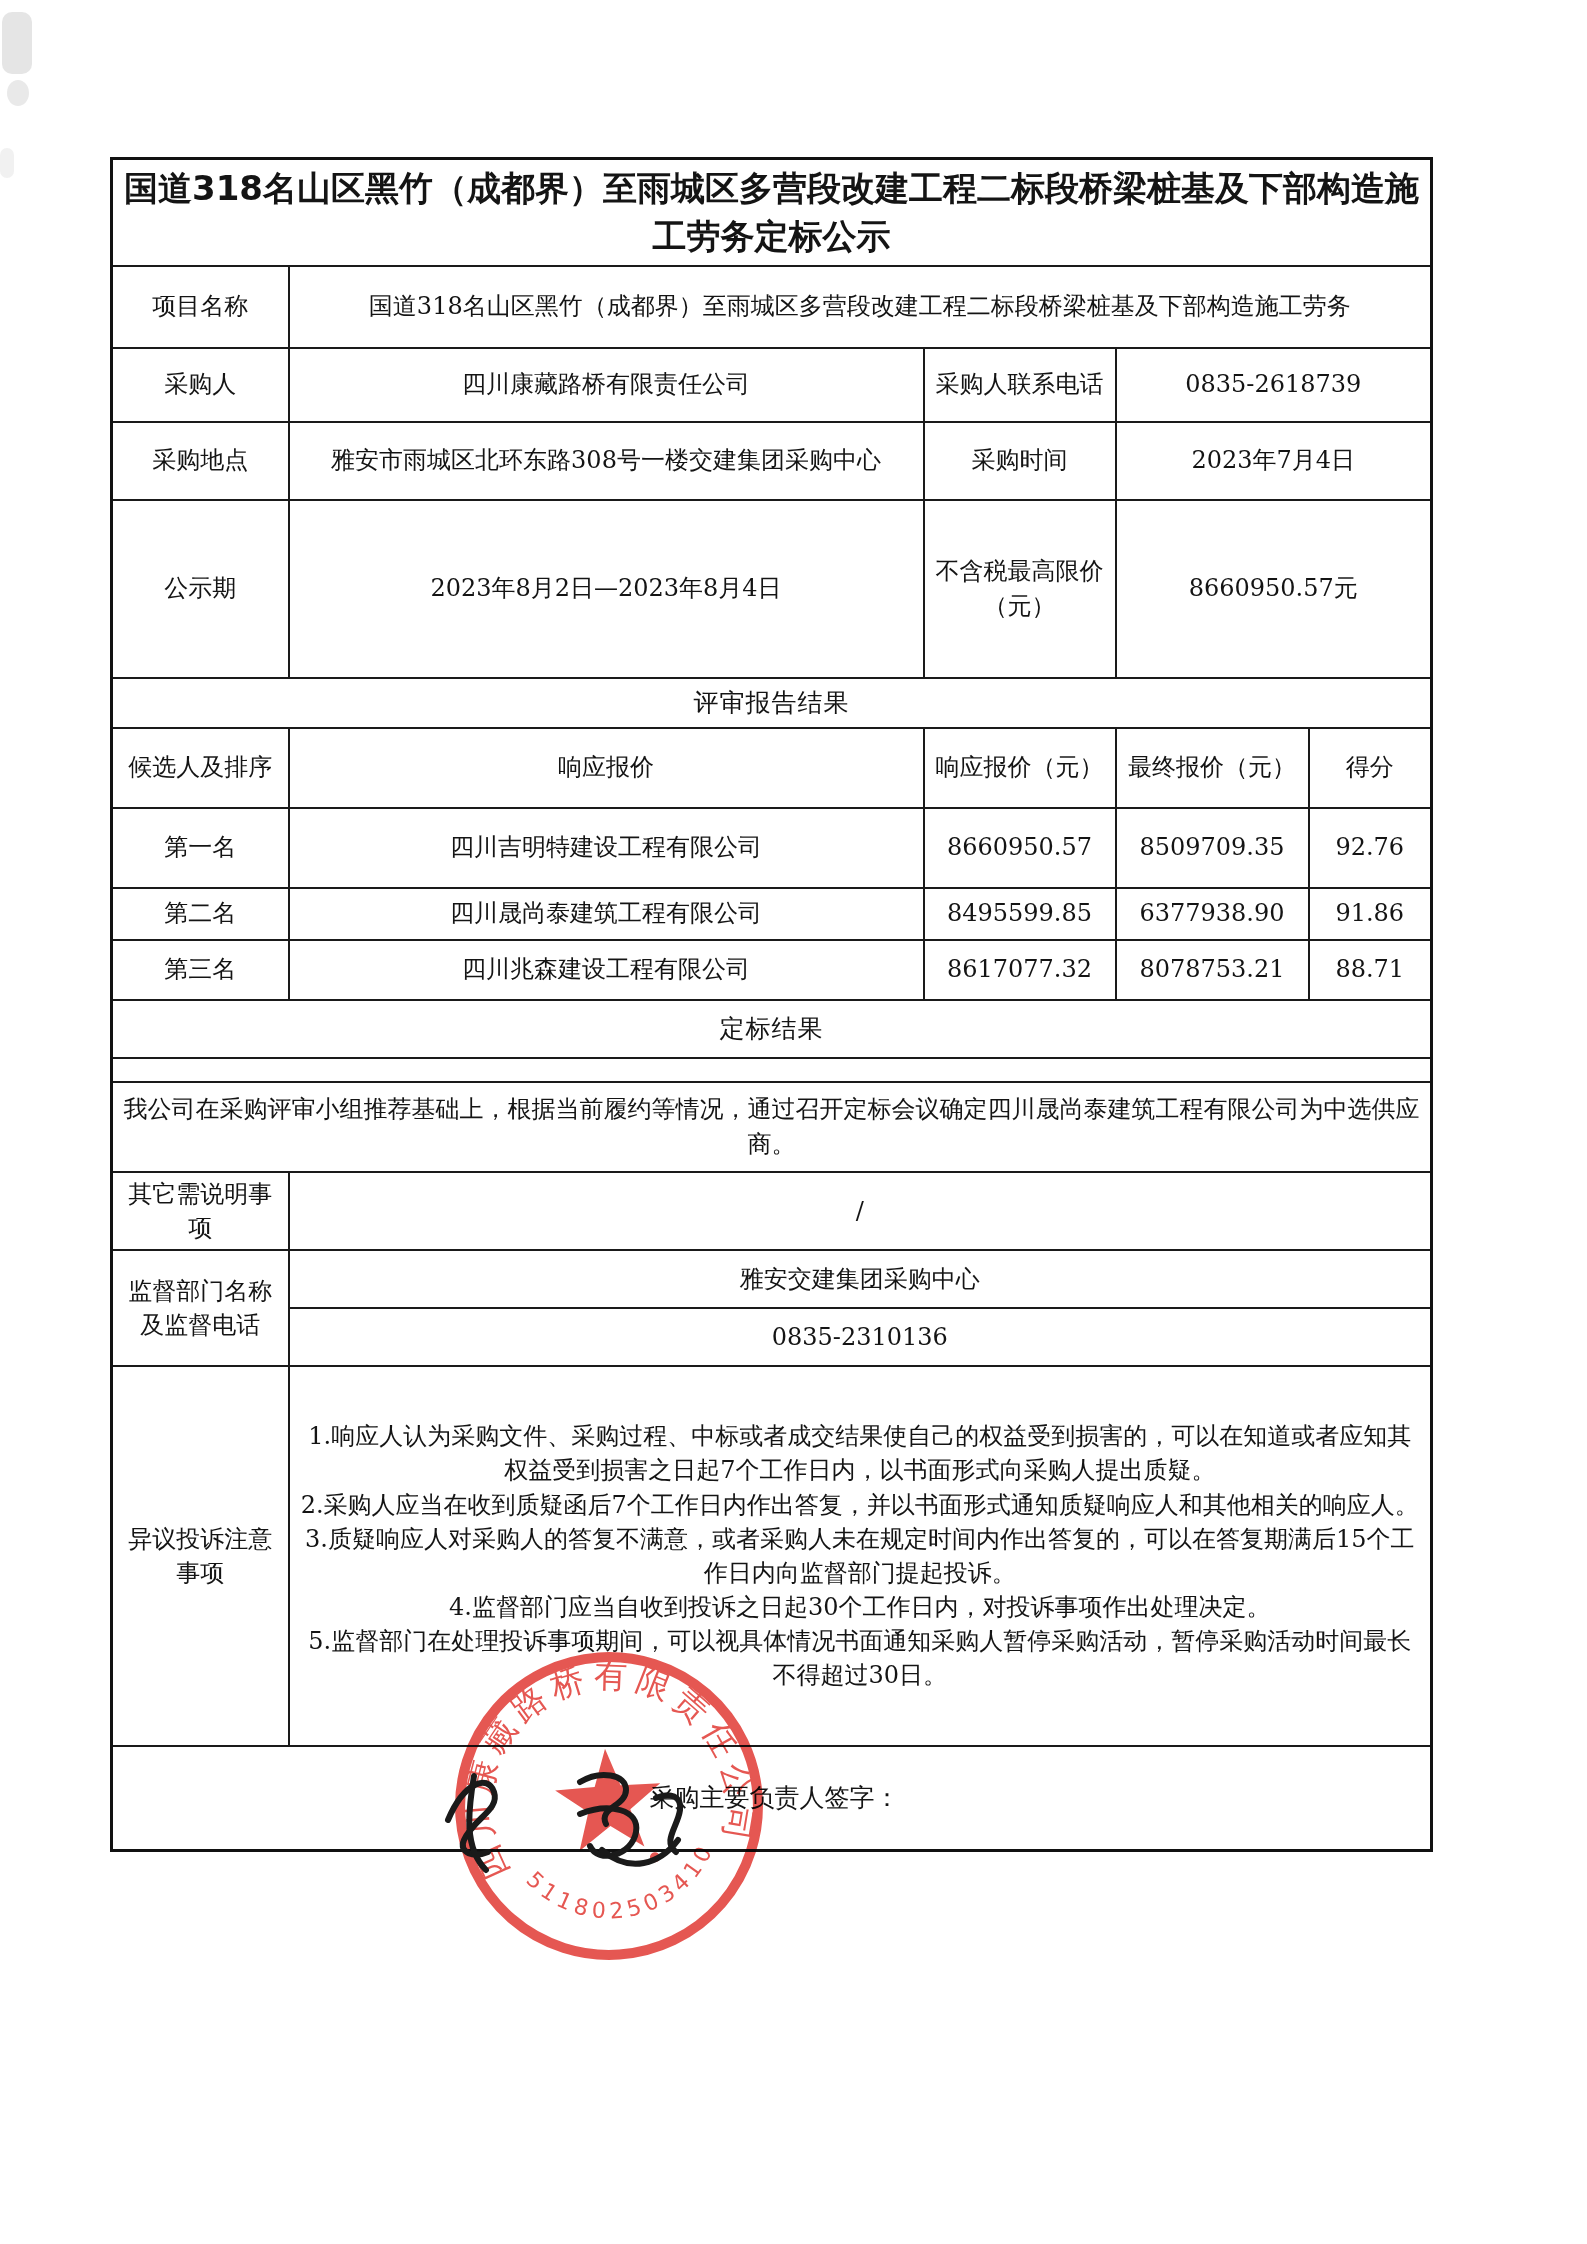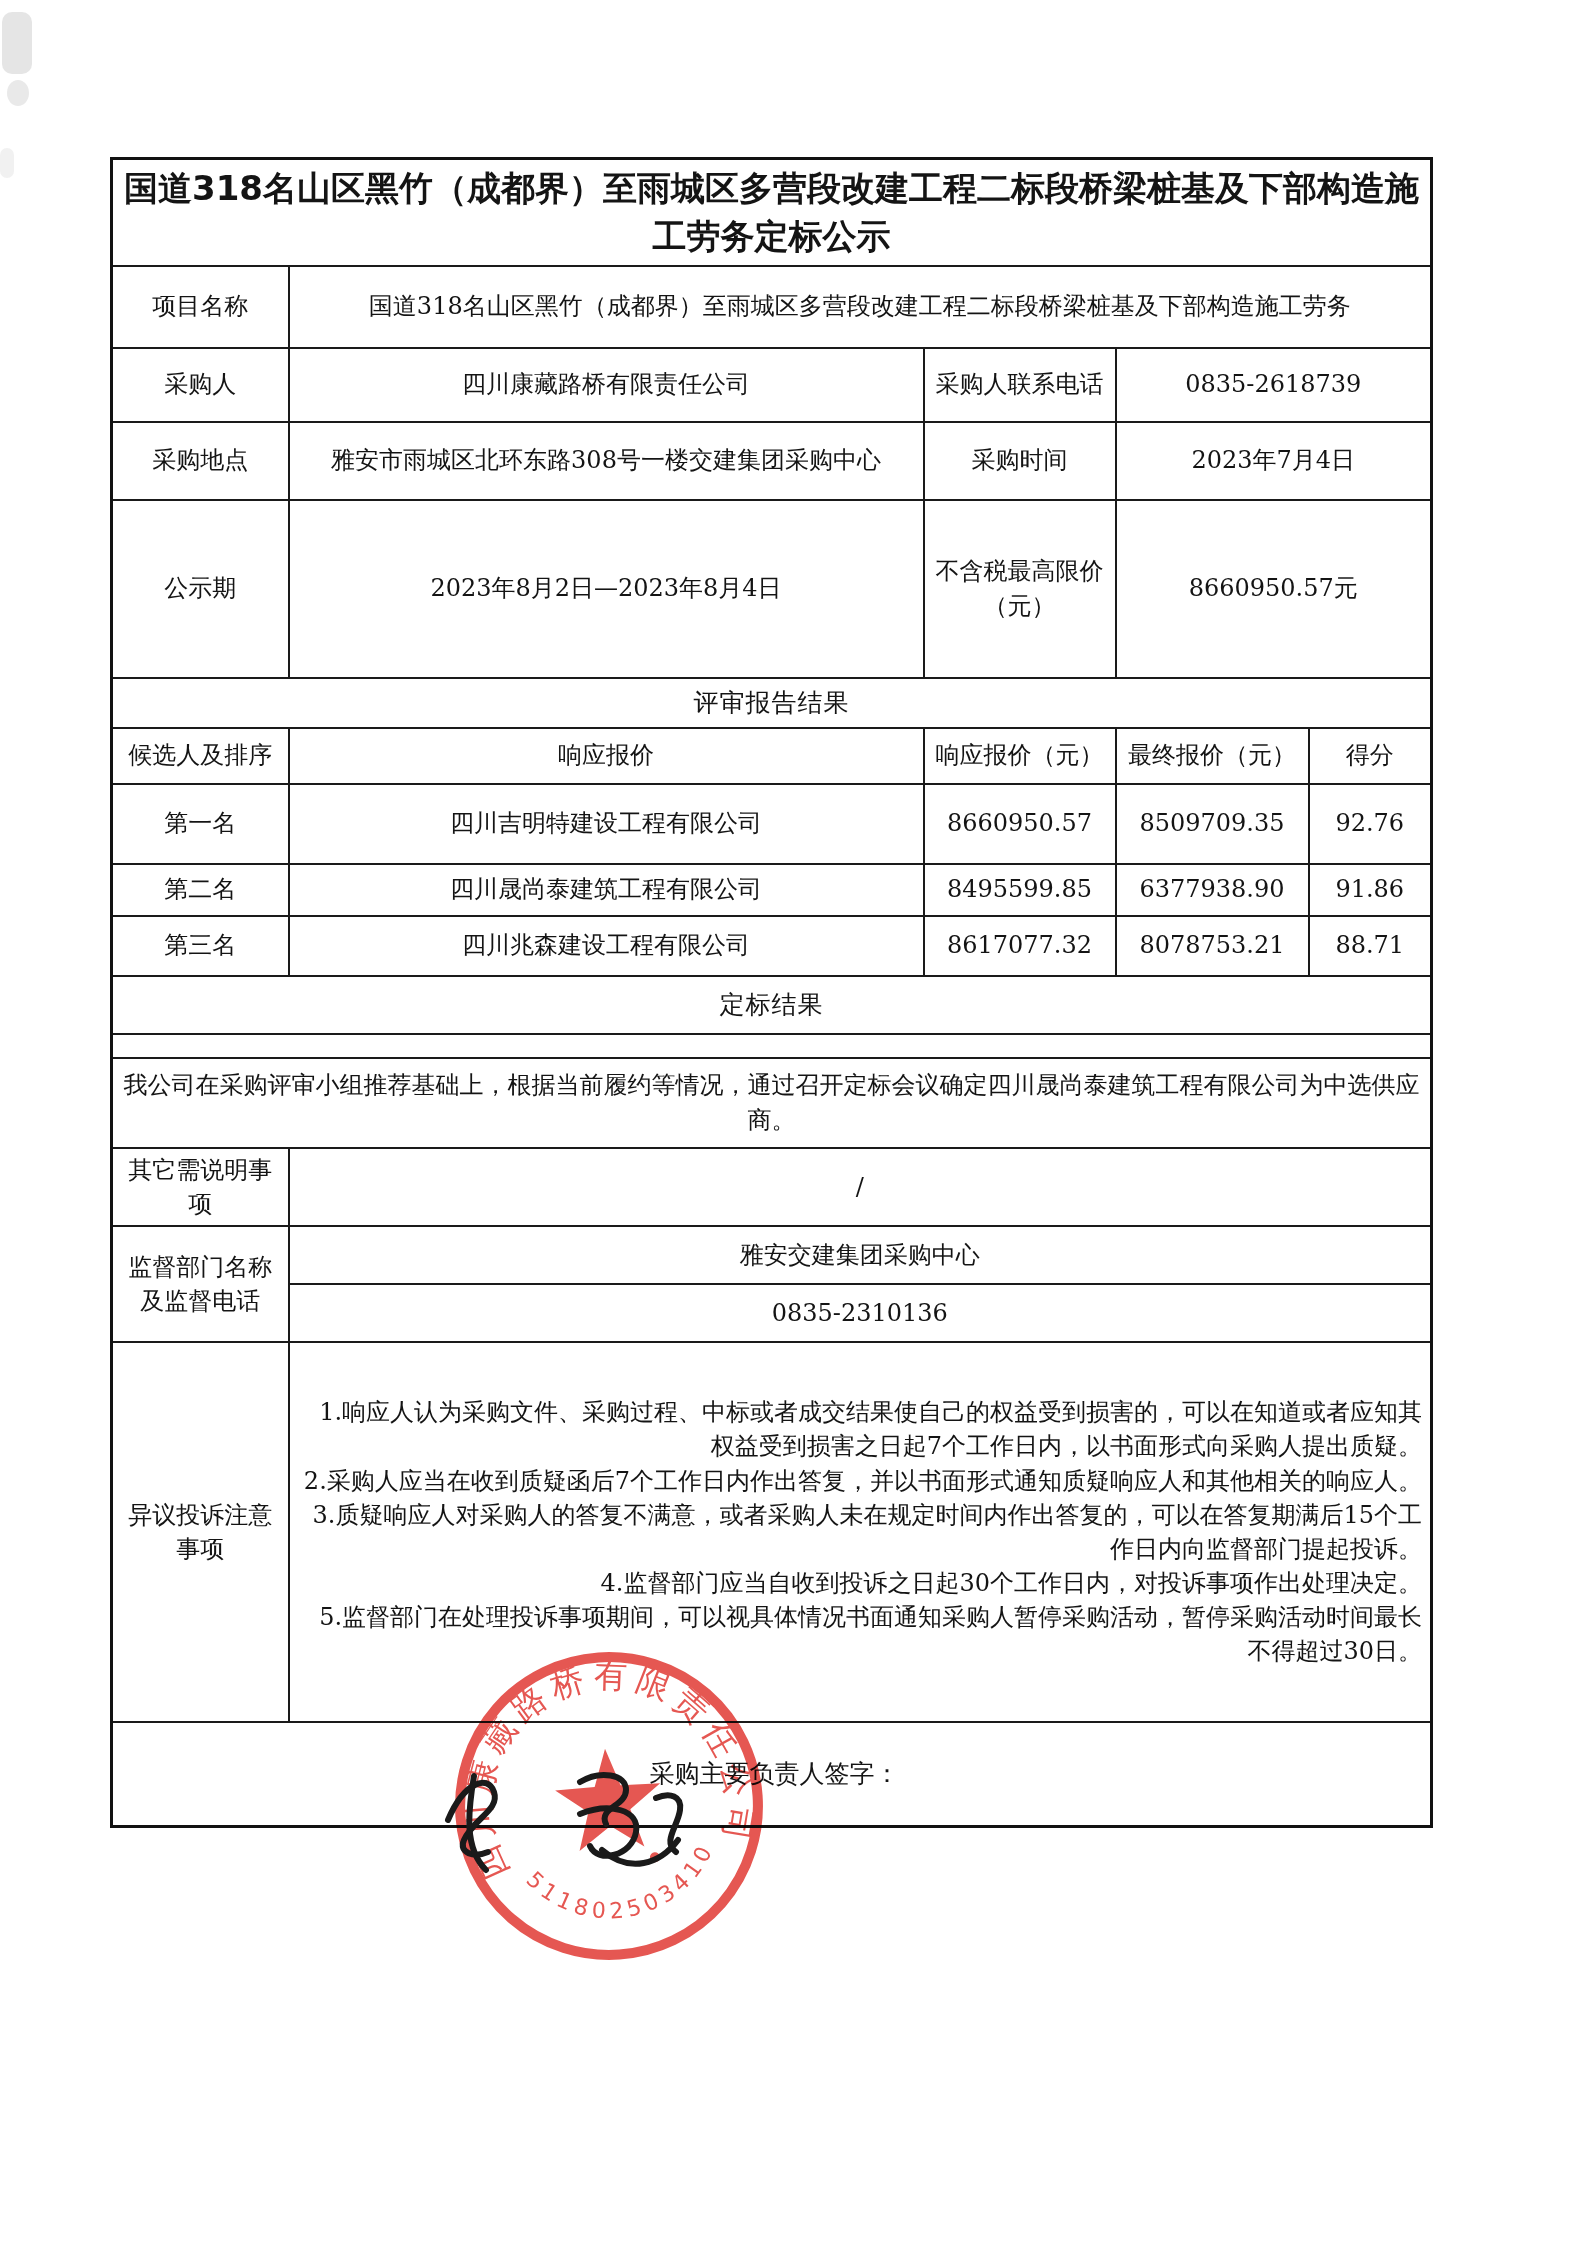--- a/index.html
+++ b/index.html
@@ -39,21 +39,21 @@
     font-family:"DejaVu Sans", sans-serif;
     font-weight:bold;
     font-size:34px;
     line-height:1.4;
     padding:8px 26px;
   }
   td.label{padding:4px 32px;}
   td.section{font-size:25px;letter-spacing:1px;}
   td.left{text-align:left;padding:8px 14px;}
   td.spacer{padding:0;}
-  .complaint-item{text-align:right;}
+  .complaint-item{text-align:center;}
   #signature-row-cell{position:relative;text-align:center;padding-left:14px;font-size:25px;}
 
   
   #red-seal{
     position:absolute;left:448px;top:1645px;width:322px;height:322px;
     z-index:5;mix-blend-mode:multiply;opacity:.88;
     transform:rotate(-4deg);
   }
   #hand-signature{
     position:absolute;left:430px;top:1752px;width:310px;height:150px;z-index:6;
@@ -106,21 +106,21 @@
         <td class="label">公示期</td>
         <td>2023年8月2日—2023年8月4日</td>
         <td>不含税最高限价（元）</td>
         <td colspan="2">8660950.57元</td>
       </tr>
 
       <tr style="height:50px">
         <td colspan="5" class="section">评审报告结果</td>
       </tr>
 
-      <tr style="height:56px">
+      <tr style="height:80px">
         <td class="label">候选人及排序</td>
         <td>响应报价</td>
         <td>响应报价（元）</td>
         <td>最终报价（元）</td>
         <td>得分</td>
       </tr>
 
       <tr style="height:80px">
         <td>第一名</td>
         <td>四川吉明特建设工程有限公司</td>

